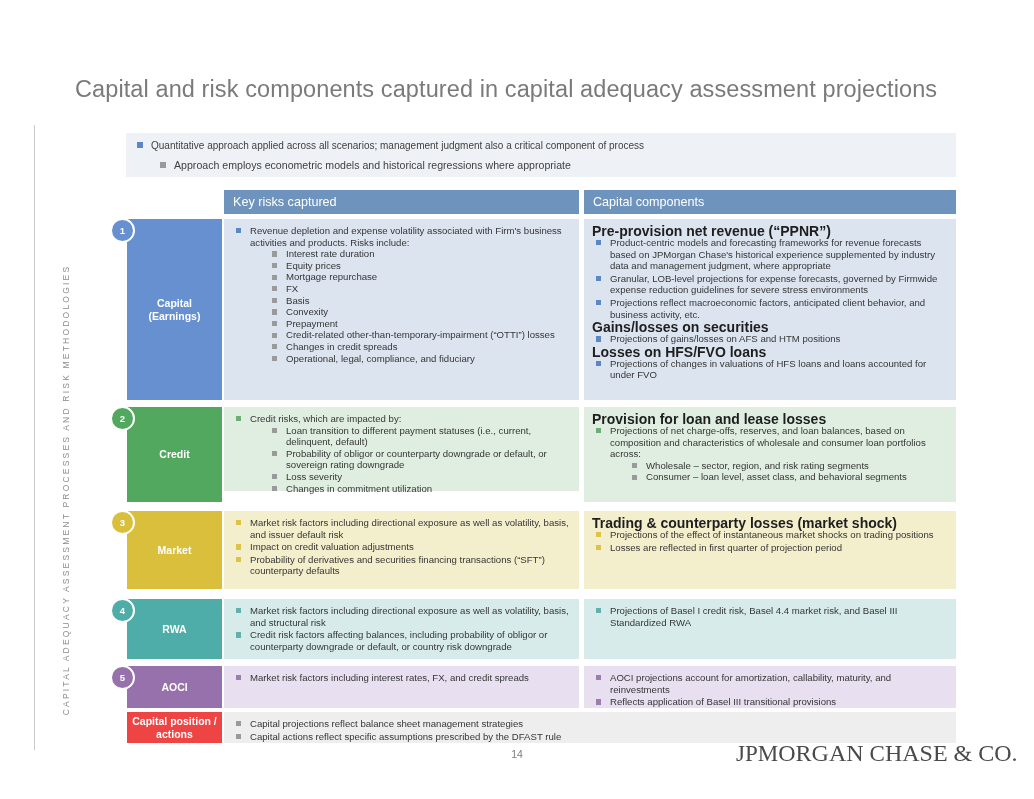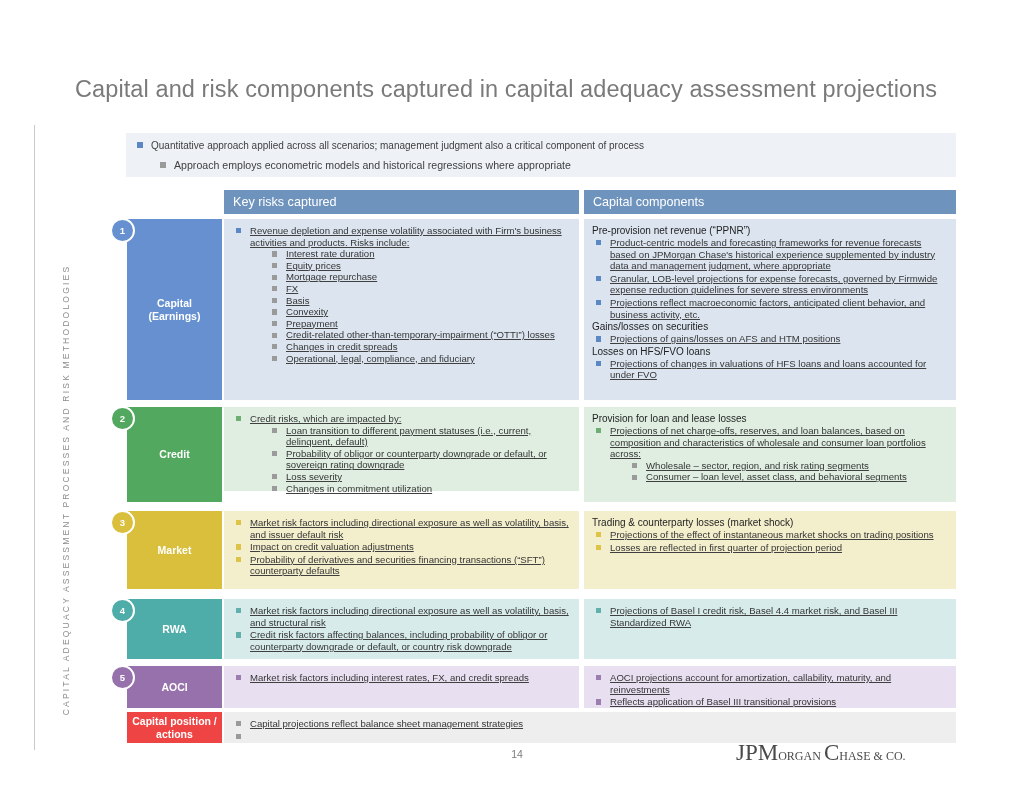--- a/index.html
+++ b/index.html
@@ -81,49 +81,49 @@
   .c-yellow{background:#d9bf3c;} .p-yellow{background:#f3eecb;}
   .c-teal{background:#4fada9;}   .p-teal{background:#d7ecea;}
   .c-purple{background:#9771ab;} .p-purple{background:#e8dff0;}
   .c-grey{background:#ef4444;}   .p-grey{background:#eeeeee;}
 
   .b-blue{background:#5b87c4;} .b-green{background:#6eae72;}
   .b-yellow{background:#ddc446;} .b-teal{background:#62b0ad;}
   .b-purple{background:#9b7db0;} .b-grey{background:#9a9a9a;}
 
   
-  ul.bl{margin:0;padding:0;list-style:none;text-decoration:underline;}
+  ul.bl{margin:0;padding:0;list-style:none;}
   ul.bl li{
     position:relative;padding-left:18px;margin-bottom:1px;
     font-size:9.6px;line-height:11.6px;color:#363636;
   }
   ul.bl li > .mk{
     position:absolute;left:4px;top:3.2px;width:5.2px;height:5.2px;
   }
   ul.sub{margin:0;padding:0;list-style:none;}
   ul.sub li{
     position:relative;padding-left:36px;margin:0;
     font-size:9.6px;line-height:11.6px;color:#363636;
   }
   ul.sub li > .mk{
     position:absolute;left:22px;top:3.2px;width:5.2px;height:5.2px;background:#9a9a9a;
   }
-  .hd{font-size:10px;line-height:12px;font-weight:normal;color:#1e1e1e;margin-bottom:0px;}
+  .hd{font-size:14px;line-height:12px;font-weight:bold;color:#1e1e1e;margin-bottom:0px;}
 
   
   .pagenum{
     position:absolute;left:0;top:748px;width:1034px;text-align:center;
     font-size:10.5px;color:#7d7d7d;
   }
   .logo{
     position:absolute;left:736px;top:740px;
     font-family:"Liberation Serif", serif;
     font-size:23px;color:#4a4a4a;white-space:nowrap;
   }
-  .logo .sc{font-size:12px;font-family:Liberation Serif, serif;}
+  .logo .sc{font-size:24px;font-family:Liberation Serif, serif;}
 </style>
 </head>
 <body>
 
 <div class="slide">
 
   <div class="rail">
     <div class="rail-text">CAPITAL ADEQUACY ASSESSMENT PROCESSES AND RISK METHODOLOGIES</div>
   </div>
   <div class="rail-line"></div>
@@ -273,21 +273,21 @@
 
   <div class="cat c-grey" style="top:712px;height:31px;">
     <div>
       <div>Capital position /</div>
       <div>actions</div>
     </div>
   </div>
   <div class="panelL p-grey" style="top:712px;height:31px;width:732px;">
     <ul class="bl">
       <li><span class="mk b-grey"></span><span>Capital projections reflect balance sheet management strategies</span></li>
-      <li><span class="mk b-grey"></span></li>
+      <li><span class="mk b-grey"></span><span>Capital actions reflect specific assumptions prescribed by the DFAST rule</span></li>
     </ul>
   </div>
 
   <div class="pagenum">14</div>
   <div class="logo">
     <span>JP</span><span>M</span><span class="sc">ORGAN </span><span>C</span><span class="sc">HASE &amp; C</span><span class="sc">O.</span>
   </div>
 
 </div>
 

